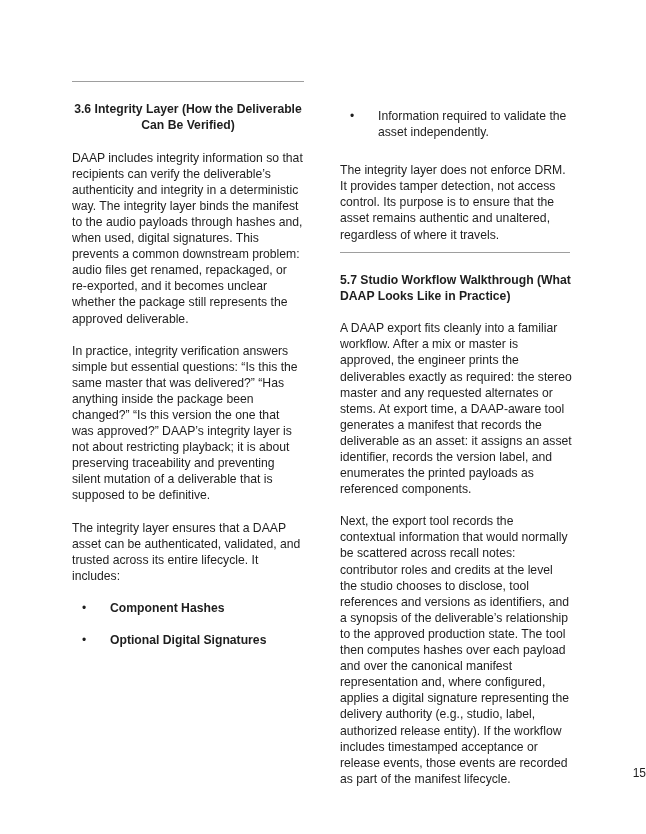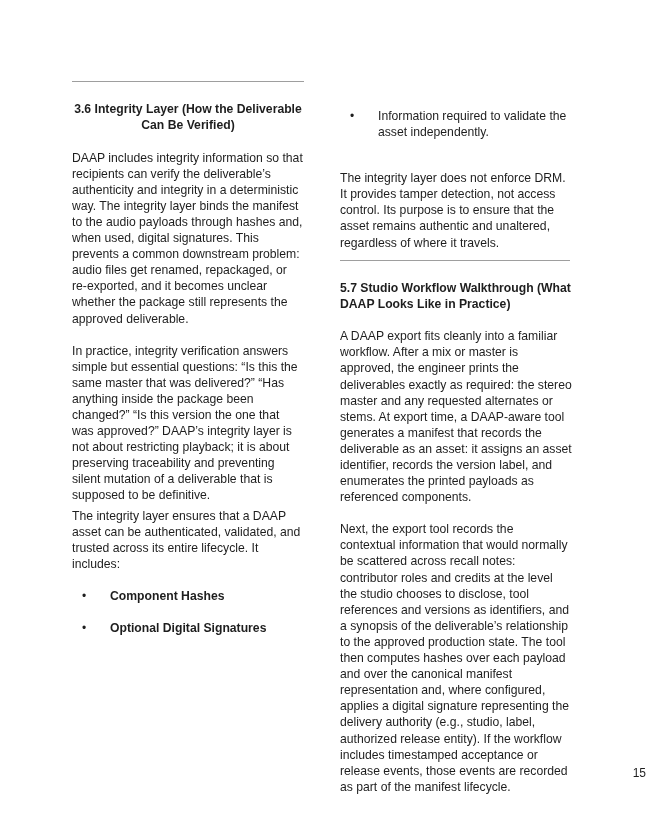--- a/index.html
+++ b/index.html
@@ -20,40 +20,40 @@
               font-size: 12px; }
 </style>
 </head>
 <body>
 
 <div class="col col-left">
   <div class="rule" style="margin-top:21px;"></div>
   <h2 class="h" style="margin-top:19px;text-align:center;">3.6 Integrity Layer (How the Deliverable Can Be Verified)</h2>
   <p style="margin-top:16px;">DAAP includes integrity information so that recipients can verify the deliverable’s authenticity and integrity in a deterministic way. The integrity layer binds the manifest to the audio payloads through hashes and, when used, digital signatures. This prevents a common downstream problem: audio files get renamed, repackaged, or re-exported, and it becomes unclear whether the package still represents the approved deliverable.</p>
   <p style="margin-top:16px;">In practice, integrity verification answers simple but essential questions: “Is this the same master that was delivered?” “Has anything inside the package been changed?” “Is this version the one that was approved?” DAAP’s integrity layer is not about restricting playback; it is about preserving traceability and preventing silent mutation of a deliverable that is supposed to be definitive.</p>
-  <p style="margin-top:4px;">The integrity layer ensures that a DAAP asset can be authenticated, validated, and trusted across its entire lifecycle. It includes:</p>
+  <p style="margin-top:16px;">The integrity layer ensures that a DAAP asset can be authenticated, validated, and trusted across its entire lifecycle. It includes:</p>
   <ul class="bullets" style="margin-top:16px;">
     <li>
       <span class="dot">•</span>
       <span class="b-title">Component Hashes</span>
     </li>
     <li style="margin-top:16px;">
       <span class="dot">•</span>
       <span class="b-title">Optional Digital Signatures</span>
     </li>
   </ul>
 </div>
 
 <div class="col col-right">
   <ul class="bullets" style="margin-top:10px;">
     <li>
       <span class="dot">•</span>
       <span class="b-body">Information required to validate the asset independently.</span>
     </li>
   </ul>
-  <p style="margin-top:30px;">The integrity layer does not enforce DRM. It provides tamper detection, not access control. Its purpose is to ensure that the asset remains authentic and unaltered, regardless of where it travels.</p>
+  <p style="margin-top:22px;">The integrity layer does not enforce DRM. It provides tamper detection, not access control. Its purpose is to ensure that the asset remains authentic and unaltered, regardless of where it travels.</p>
   <div class="rule" style="margin-top:9px;width:230px;"></div>
   <h2 class="h" style="margin-top:19px;">5.7 Studio Workflow Walkthrough (What DAAP Looks Like in Practice)</h2>
   <p style="margin-top:16px;">A DAAP export fits cleanly into a familiar workflow. After a mix or master is approved, the engineer prints the deliverables exactly as required: the stereo master and any requested alternates or stems. At export time, a DAAP-aware tool generates a manifest that records the deliverable as an asset: it assigns an asset identifier, records the version label, and enumerates the printed payloads as referenced components.</p>
   <p style="margin-top:16px;">Next, the export tool records the contextual information that would normally be scattered across recall notes: contributor roles and credits at the level the studio chooses to disclose, tool references and versions as identifiers, and a synopsis of the deliverable’s relationship to the approved production state. The tool then computes hashes over each payload and over the canonical manifest representation and, where configured, applies a digital signature representing the delivery authority (e.g., studio, label, authorized release entity). If the workflow includes timestamped acceptance or release events, those events are recorded as part of the manifest lifecycle.</p>
 </div>
 
 <div class="page-num">15</div>
 
 </body></html>

